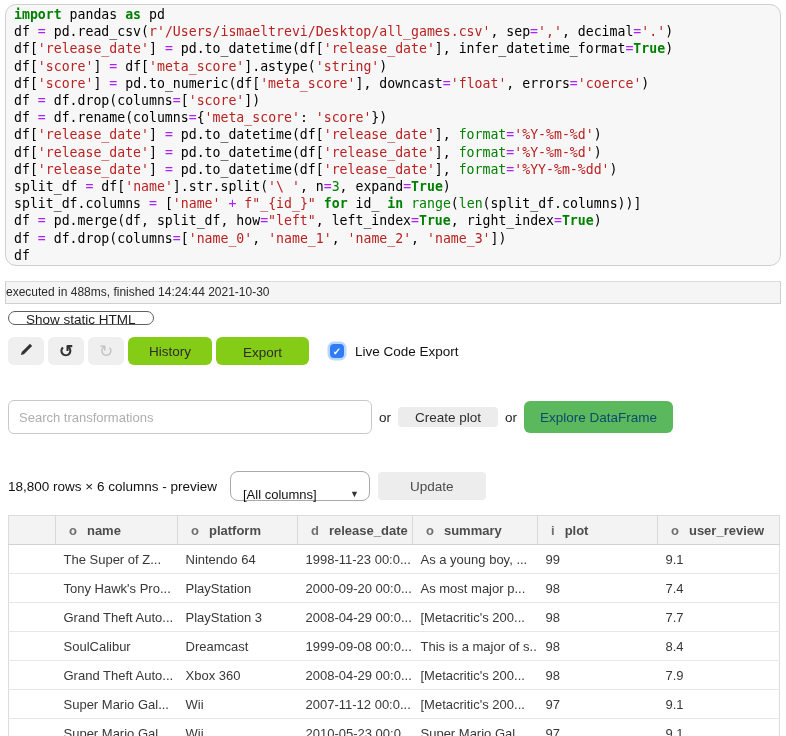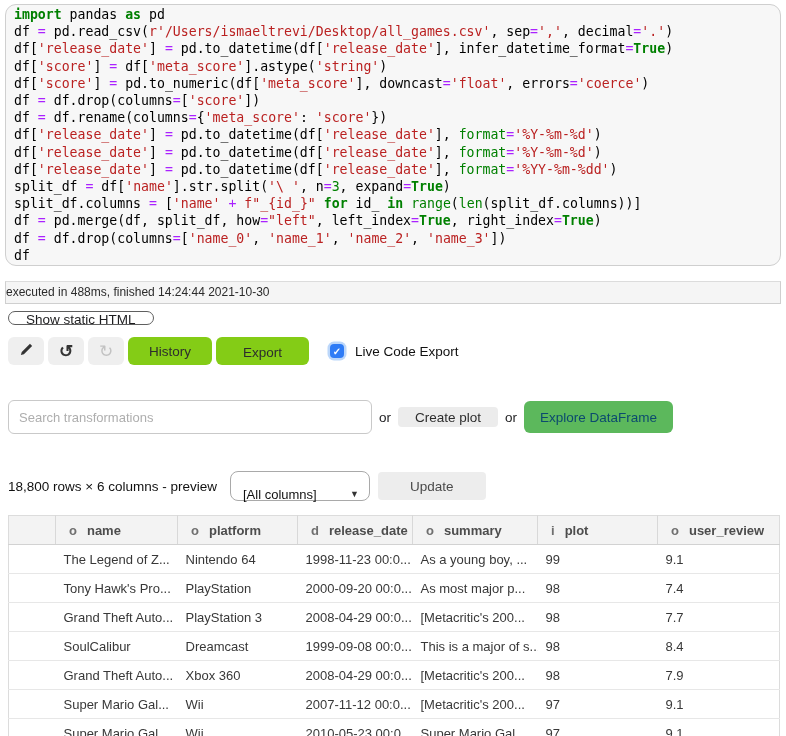--- a/index.html
+++ b/index.html
@@ -142,21 +142,21 @@
         <th><span class="ctype">o</span><span>platform</span></th>
         <th><span class="ctype">d</span><span>release_date</span></th>
         <th><span class="ctype">o</span><span>summary</span></th>
         <th><span class="ctype">i</span><span>plot</span></th>
         <th><span class="ctype">o</span><span>user_review</span></th>
       </tr>
   </thead>
   <tbody>
       <tr>
         <td class="idx"></td>
-        <td>The Legend of Z...</td>
+        <td>The Super of Z...</td>
         <td>Nintendo 64</td>
         <td>1998-11-23 00:0...</td>
         <td>As a young boy, ...</td>
         <td>99</td>
         <td>9.1</td>
       </tr>
       <tr>
         <td class="idx"></td>
         <td>Tony Hawk's Pro...</td>
         <td>PlayStation</td>

